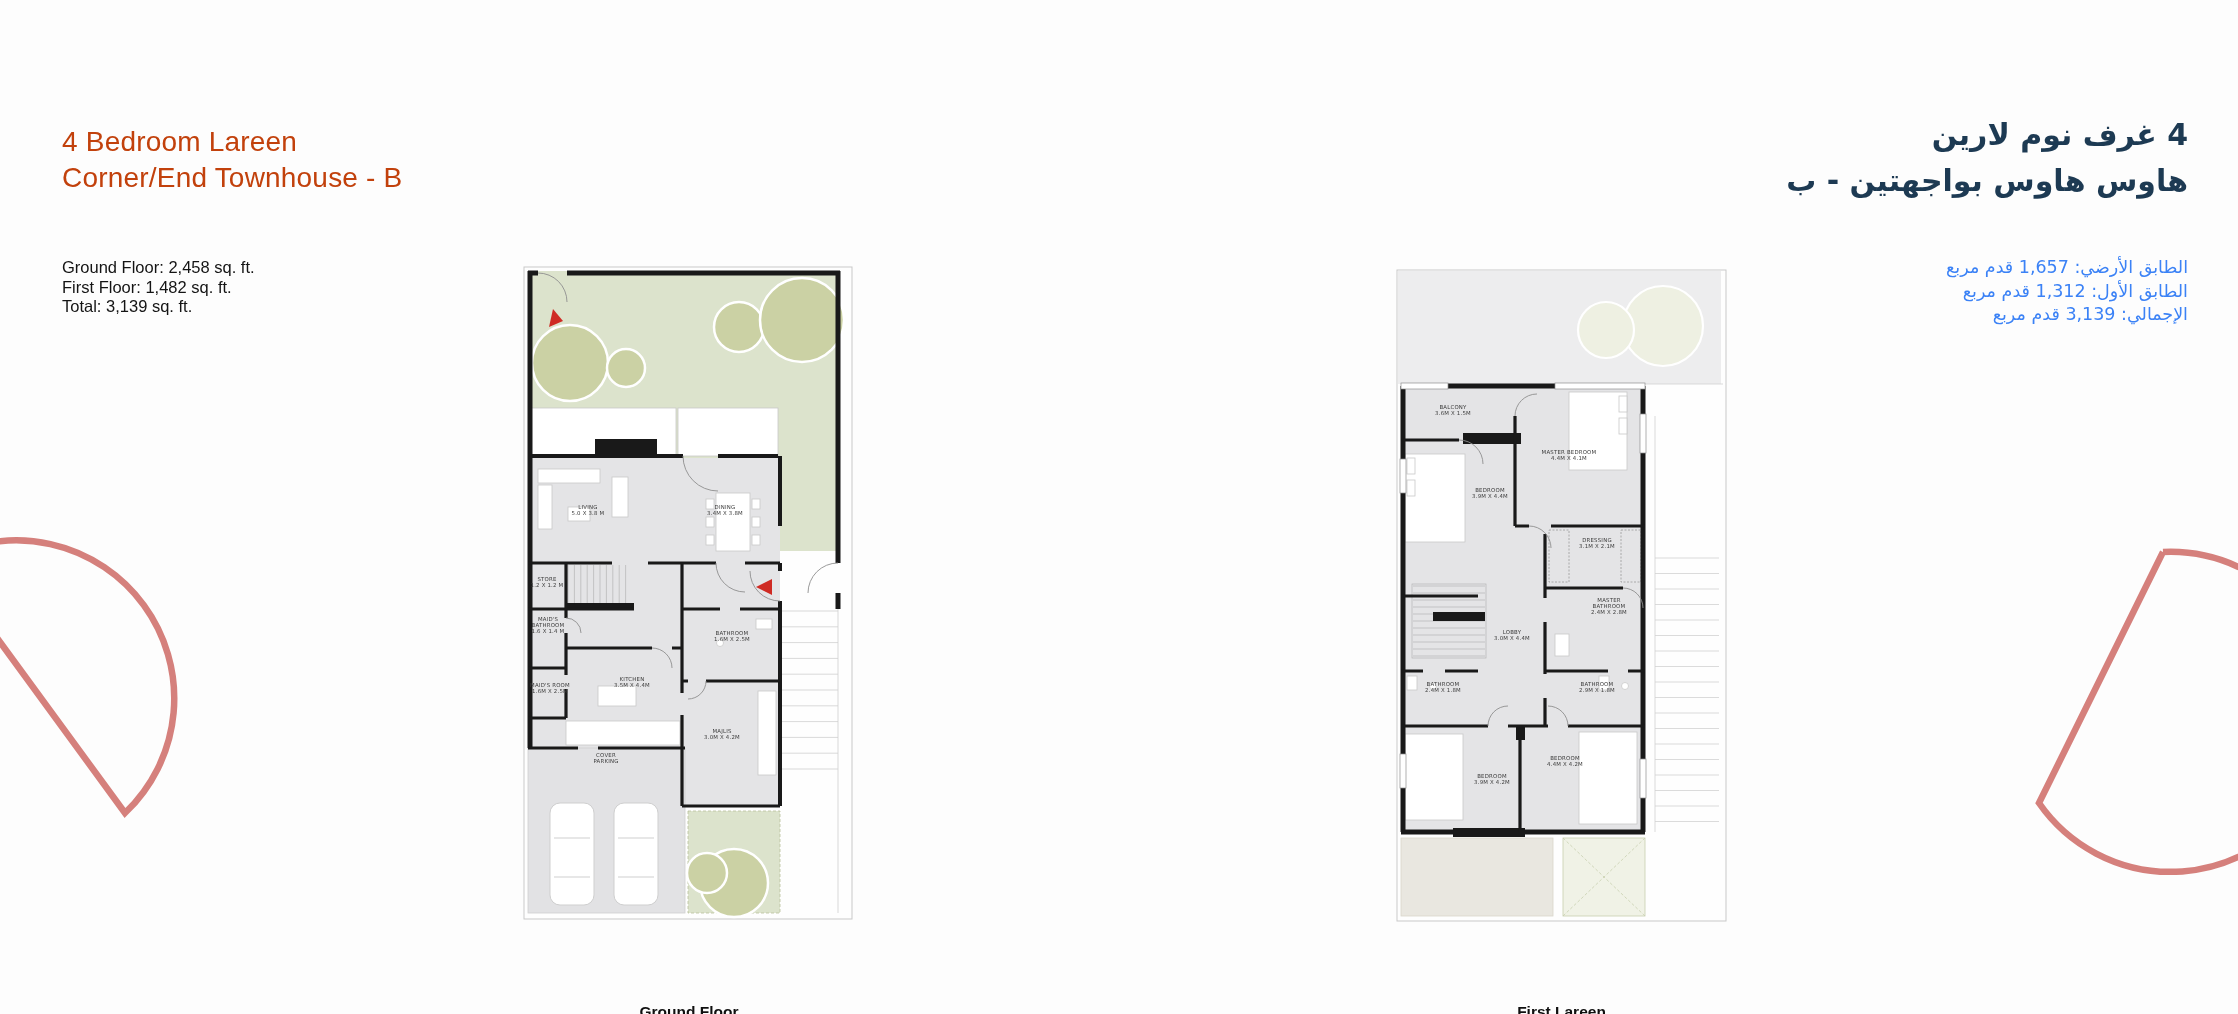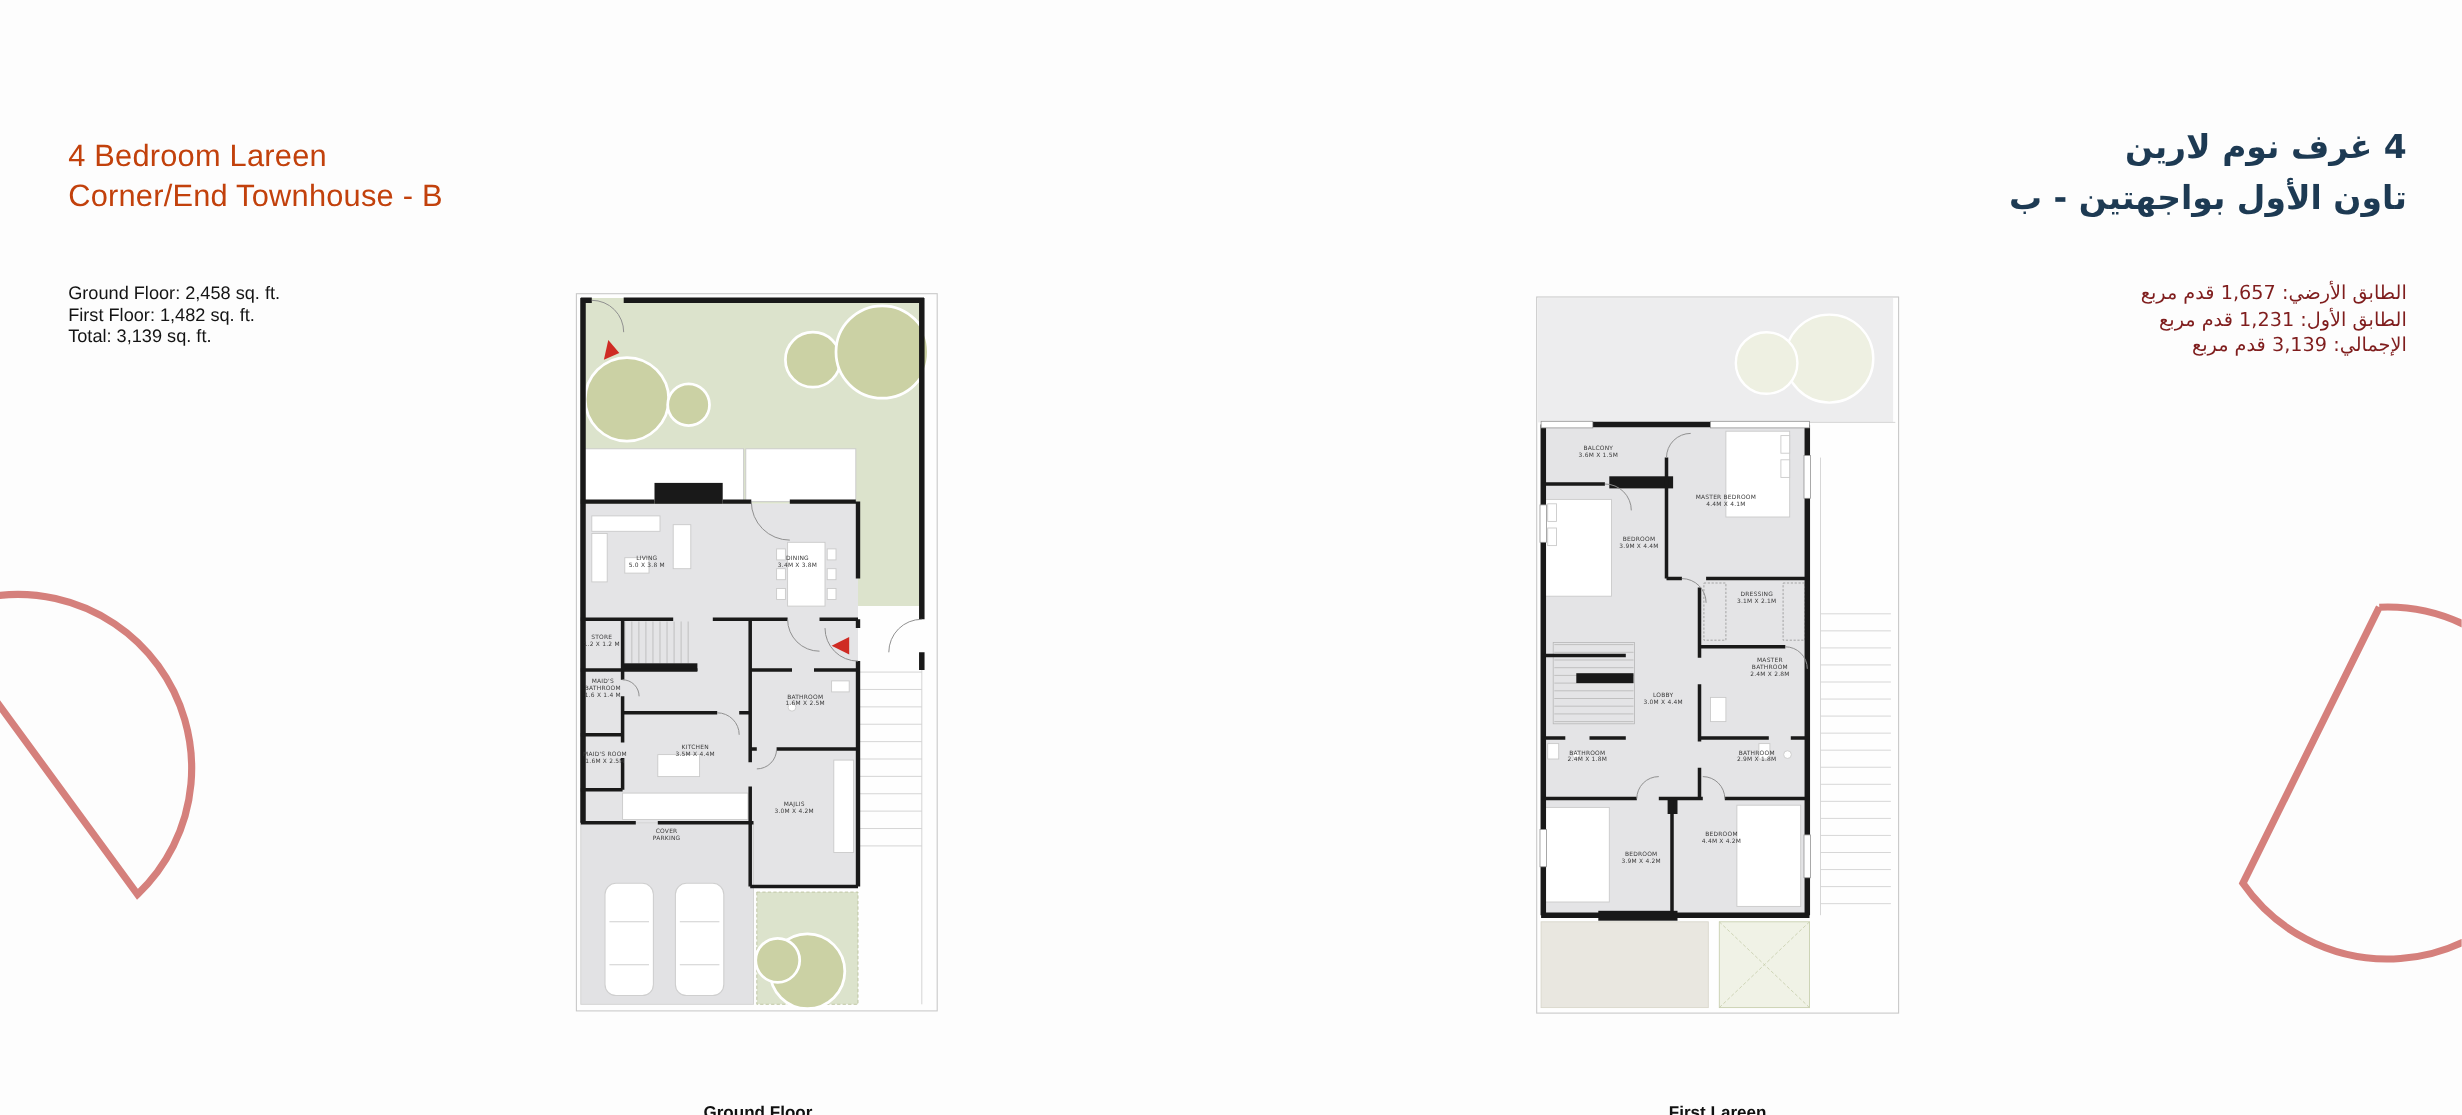--- a/index.html
+++ b/index.html
@@ -5,21 +5,21 @@
   html,body{margin:0;padding:0;}
   body{
     position:relative;width:2238px;height:1014px;overflow:hidden;
     background:#fdfdfd;font-family:"Liberation Sans",sans-serif;color:#161616;
   }
   .title-en{position:absolute;left:62px;top:124px;font-size:28px;line-height:36px;
     color:#c2410c;font-weight:500;letter-spacing:.2px;}
   .areas-en{position:absolute;left:62px;top:258px;font-size:16.5px;line-height:19.5px;color:#141414;}
   .title-ar{position:absolute;right:50px;top:112px;font-size:30px;line-height:46px;color:#1d3a53;
     font-weight:700;direction:rtl;text-align:right;font-family:"DejaVu Sans",sans-serif;}
-  .areas-ar{position:absolute;right:50px;top:256px;font-size:17.5px;line-height:23.5px;color:#7f1d1d;
+  .areas-ar{position:absolute;right:50px;top:256px;font-size:17.5px;line-height:23.5px;color:#3b82f6;
     direction:rtl;text-align:right;font-family:"DejaVu Sans",sans-serif;}
   .plan{position:absolute;}
   #plan-ground{left:520px;top:263px;width:338px;height:662px;}
   #plan-first{left:1393px;top:266px;width:337px;height:659px;}
   .caption{position:absolute;top:1003px;font-size:15.5px;font-weight:700;color:#101010;text-align:center;}
   #cap-ground{left:520px;width:338px;}
   #cap-first{left:1393px;width:337px;}
   .furn{fill:#ffffff;stroke:#c9c9c9;stroke-width:0.8;}
   .room-label{font-size:5.4px;fill:#3c3c3c;text-anchor:middle;
     font-family:"DejaVu Sans",sans-serif;letter-spacing:.2px;}
@@ -33,25 +33,25 @@
   <div>Corner/End Townhouse - B</div>
 </div>
 <div class="areas-en">
   <div>Ground Floor:  2,458 sq. ft.</div>
   <div>First Floor:  1,482 sq. ft.</div>
   <div>Total:  3,139  sq. ft.</div>
 </div>
 
 <div class="title-ar" dir="rtl">
   <div>4 غرف نوم لارين</div>
-  <div>تاون الأول بواجهتين  -  ب</div>
+  <div>هاوس هاوس بواجهتين  -  ب</div>
 </div>
 <div class="areas-ar" dir="rtl">
   <div>الطابق الأرضي:  1,657 قدم مربع</div>
-  <div>الطابق الأول:  1,231 قدم مربع</div>
+  <div>الطابق الأول:  1,312 قدم مربع</div>
   <div>الإجمالي:  3,139 قدم مربع</div>
 </div>
 
 <svg class="plan" id="plan-ground" viewBox="0 0 338 662">
   <rect x="4" y="4" width="328" height="652" fill="#fefefe" stroke="#c9c9c9" stroke-width="1"></rect>
   <path d="M8 8 H320 V288 H260 V195 H8 Z" fill="#dce3cc"></path>
   <g>
     <rect x="10" y="145" width="146" height="48" class="furn"></rect>
     <rect x="158" y="145" width="100" height="48" class="furn"></rect>
   </g>

